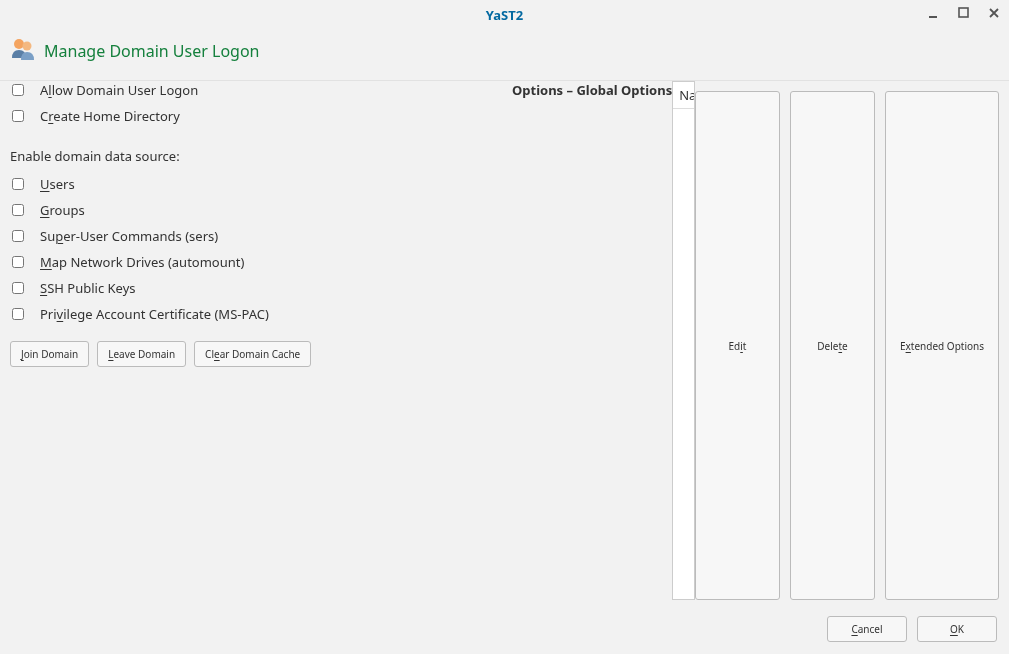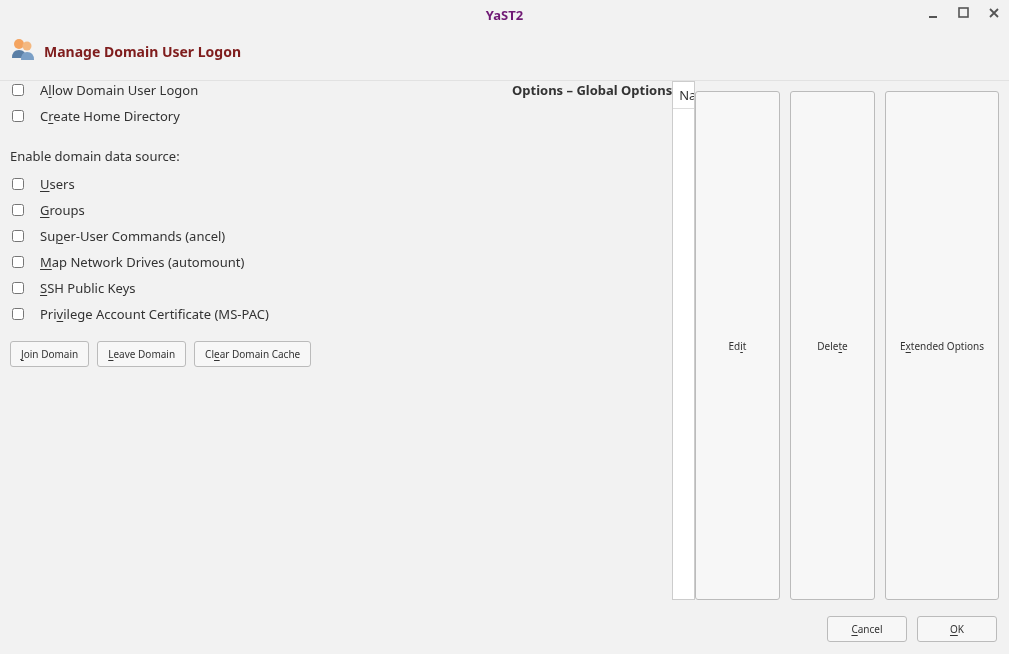--- a/index.html
+++ b/index.html
@@ -18,21 +18,21 @@
     display: flex;
     flex-direction: column;
   }
   .titlebar {
     display: flex;
     align-items: center;
     justify-content: center;
     height: 30px;
     position: relative;
     font-weight: bold;
-    color: #701a75;
+    color: #0369a1;
   }
   .titlebar-controls {
     position: absolute;
     right: 8px;
     top: 6px;
     display: flex;
     gap: 16px;
     align-items: center;
   }
   .titlebar-controls .ctl {
@@ -47,23 +47,23 @@
     display: flex;
     align-items: center;
     gap: 8px;
     padding: 6px 10px 14px 10px;
     border-bottom: 1px solid #e2e2e2;
   }
   .header svg {
     flex-shrink: 0;
   }
   .header h1 {
-    font-size: 14px;
-    font-weight: bold;
-    color: #7f1d1d;
+    font-size: 16px;
+    font-weight: normal;
+    color: #15803d;
   }
   .content {
     display: flex;
     flex: 1 1 auto;
     padding: 0 10px;
     gap: 12px;
     min-height: 0;
   }
   .left-pane {
     width: 490px;
@@ -252,21 +252,21 @@
     <label class="checkbox-row">
       <input type="checkbox" style="">
       <span><span></span><span class="underline-mnemonic">U</span><span>sers</span></span>
     </label>
     <label class="checkbox-row">
       <input type="checkbox" style="">
       <span><span></span><span class="underline-mnemonic">G</span><span>roups</span></span>
     </label>
     <label class="checkbox-row">
       <input type="checkbox" style="">
-      <span><span>Su</span><span class="underline-mnemonic">p</span><span>er-User Commands (ancel)</span></span>
+      <span><span>Su</span><span class="underline-mnemonic">p</span><span>er-User Commands (sers)</span></span>
     </label>
     <label class="checkbox-row">
       <input type="checkbox" style="">
       <span><span></span><span class="underline-mnemonic">M</span><span>ap Network Drives (automount)</span></span>
     </label>
     <label class="checkbox-row">
       <input type="checkbox" style="">
       <span><span></span><span class="underline-mnemonic">S</span><span>SH Public Keys</span></span>
     </label>
     <label class="checkbox-row">

